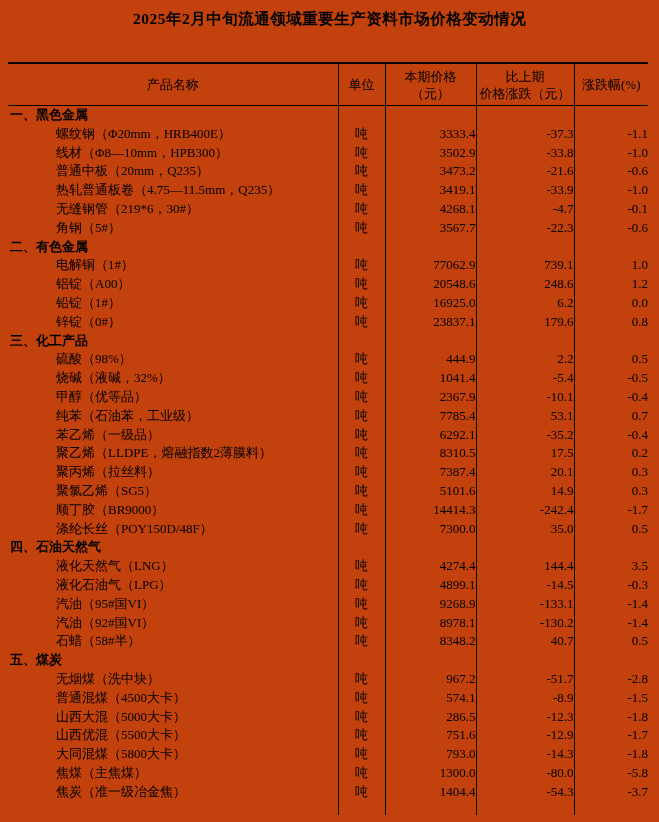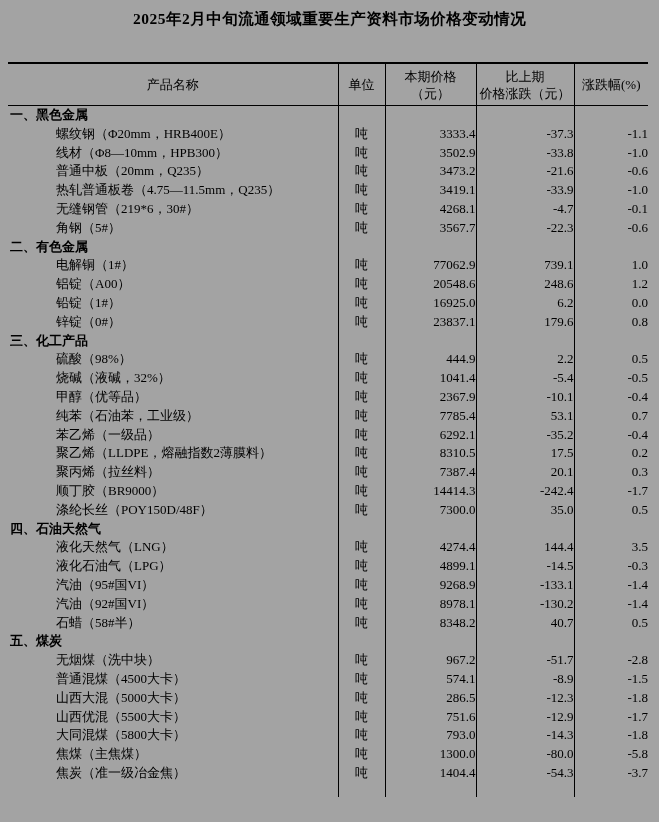--- a/index.html
+++ b/index.html
@@ -4,21 +4,21 @@
 <style>
   html, body {
     margin: 0;
     padding: 0;
     background: #ffffff;
   }
   .page {
     position: relative;
     width: 659px;
     height: 822px;
-    background: #a3a3a3;
+    background: #c2410c;
     overflow: hidden;
     font-family: "Liberation Serif", "DejaVu Serif", serif;
     color: #000000;
   }
   .doc-title {
     margin: 0;
     padding-top: 9px;
     text-align: center;
     font-size: 15.5px;
     font-weight: bold;
@@ -232,20 +232,27 @@
           <td class="c-pct">0.2</td>
         </tr>
         <tr>
           <td class="c-prod item">聚丙烯（拉丝料）</td>
           <td class="c-unit">吨</td>
           <td class="c-num">7387.4</td>
           <td class="c-num">20.1</td>
           <td class="c-pct">0.3</td>
         </tr>
         <tr>
+          <td class="c-prod item">聚氯乙烯（SG5）</td>
+          <td class="c-unit">吨</td>
+          <td class="c-num">5101.6</td>
+          <td class="c-num">14.9</td>
+          <td class="c-pct">0.3</td>
+        </tr>
+        <tr>
           <td class="c-prod item">顺丁胶（BR9000）</td>
           <td class="c-unit">吨</td>
           <td class="c-num">14414.3</td>
           <td class="c-num">-242.4</td>
           <td class="c-pct">-1.7</td>
         </tr>
         <tr>
           <td class="c-prod item">涤纶长丝（POY150D/48F）</td>
           <td class="c-unit">吨</td>
           <td class="c-num">7300.0</td>

